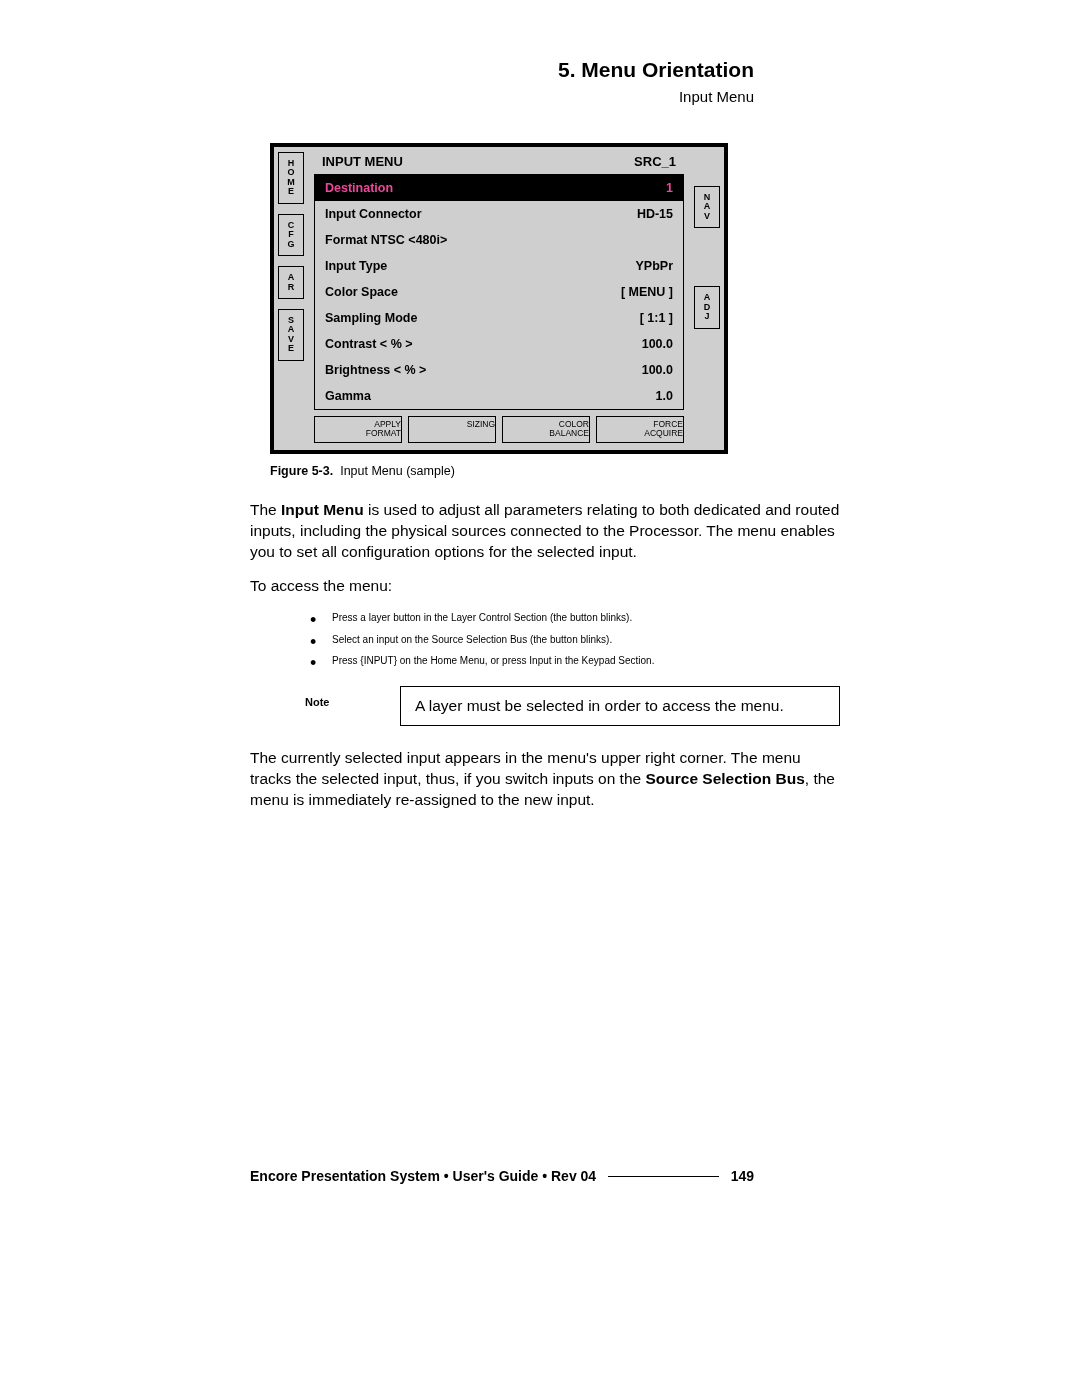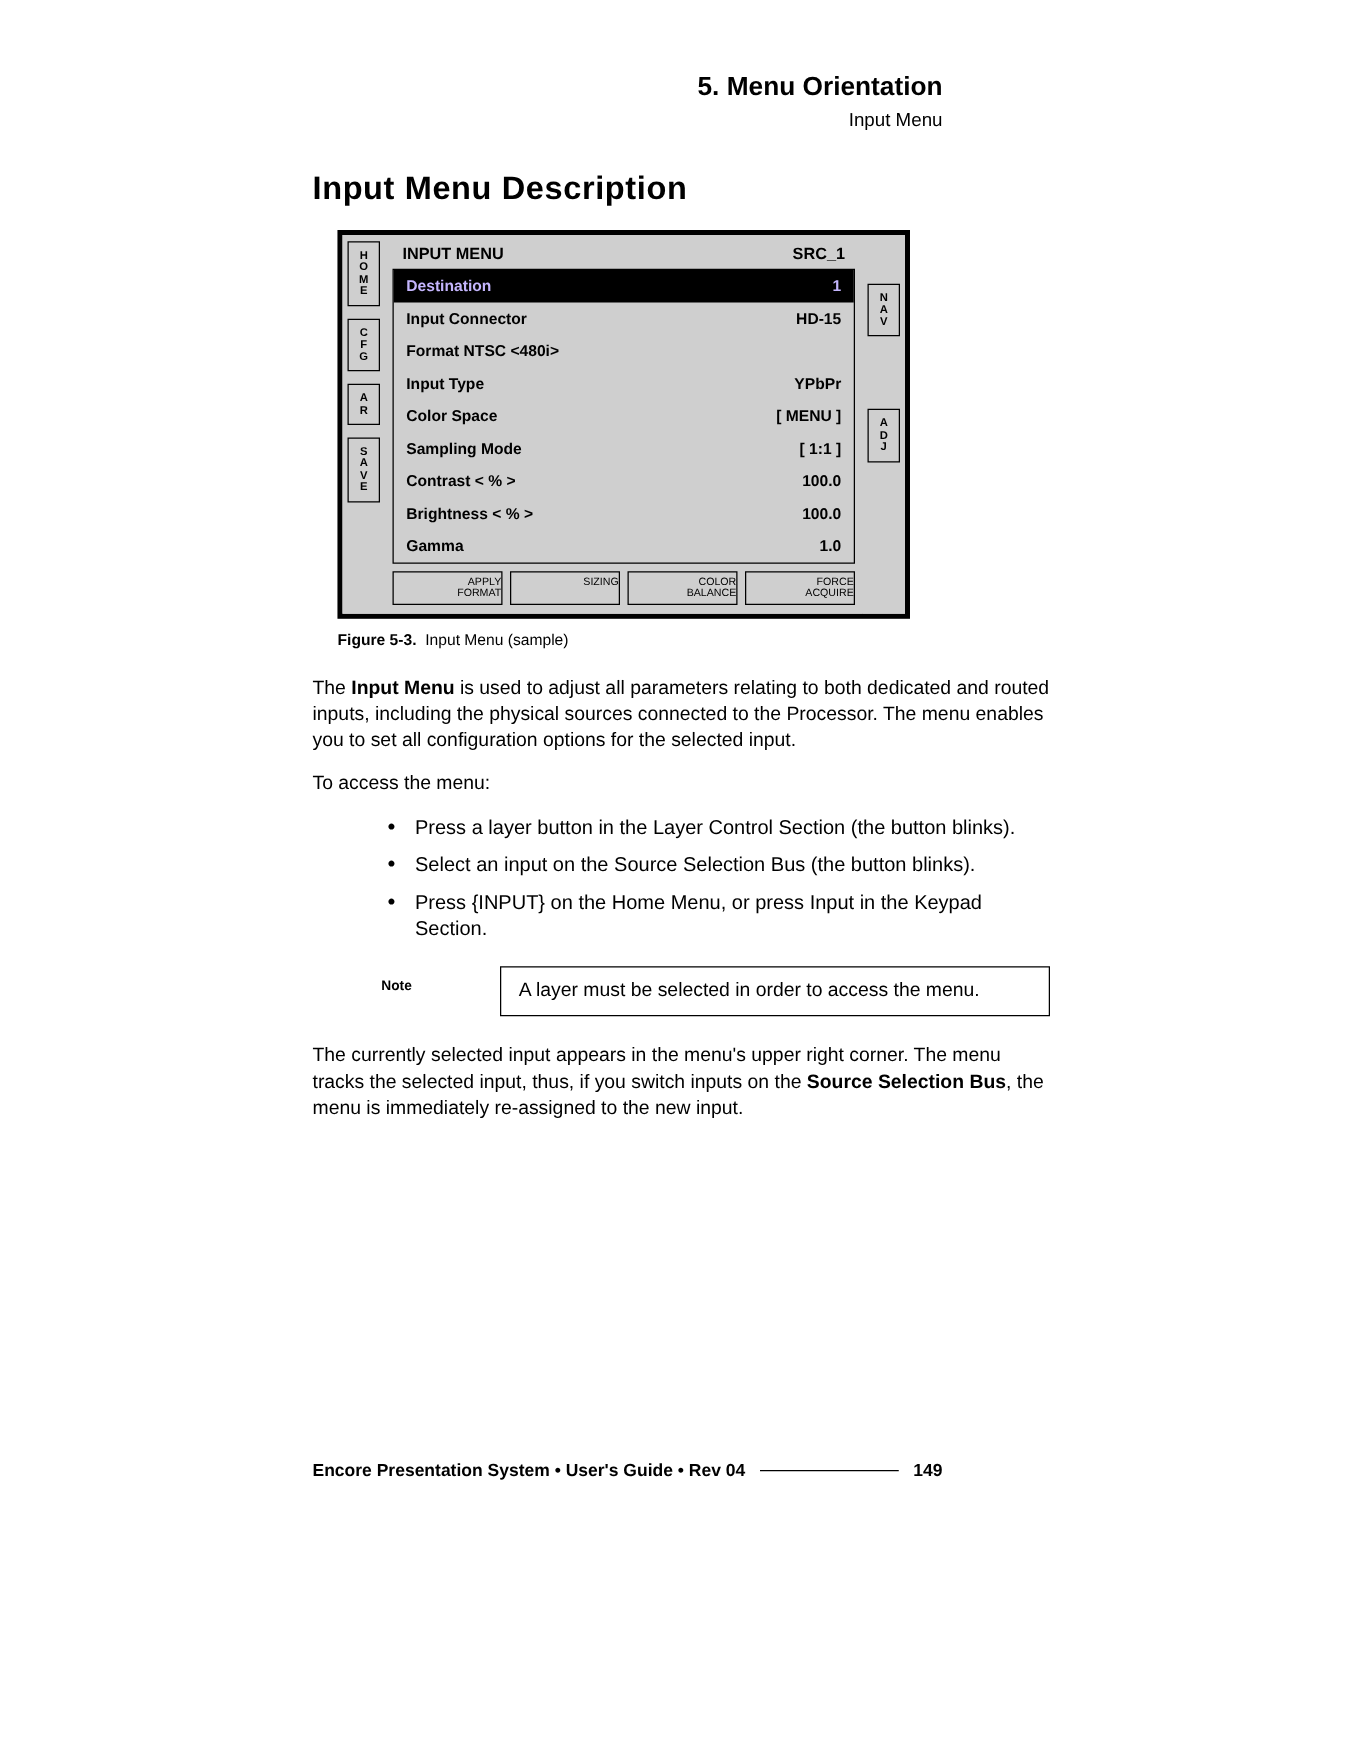--- a/index.html
+++ b/index.html
@@ -101,21 +101,21 @@
   }
   .menu-row {
     display: flex;
     justify-content: space-between;
     padding: 6px 10px;
     font-size: 12.5px;
     font-weight: bold;
   }
   .menu-row.sel {
     background: #000;
-    color: #c4b5fd;
+    color: #ec4899;
   }
   .softkeys {
     display: flex;
     gap: 6px;
     padding: 0 6px 7px 6px;
   }
   .softkey {
     flex: 1;
     border: 1.5px solid #000;
     text-align: right;
@@ -129,21 +129,21 @@
     margin: 10px 0 22px 20px;
   }
   .fig-caption .b { font-weight: bold; }
   ul.bullets {
     margin: 2px 0 14px 0;
     padding-left: 60px;
     list-style: none;
   }
   ul.bullets li {
     position: relative;
-    font-size: 16px;
+    font-size: 10px;
     line-height: 1.35;
     margin-bottom: 8px;
     padding-left: 22px;
   }
   ul.bullets li::before {
     content: "•";
     position: absolute;
     left: 0;
     top: 0;
     font-size: 18px;
@@ -186,21 +186,20 @@
 </head>
 <body>
 <div class="page">
 
   <div class="header-right">
     <div class="chapter-title">5.  Menu Orientation</div>
     <div class="section-label">Input Menu</div>
   </div>
 
   <div class="content">
-    <h2 class="h2">Input Menu Description</h2>
 
 
     <div class="menu-fig">
       <div class="side-col" id="left-tabs">
           <div class="side-box">
             <span>H</span>
             <span>O</span>
             <span>M</span>
             <span>E</span>
           </div>

